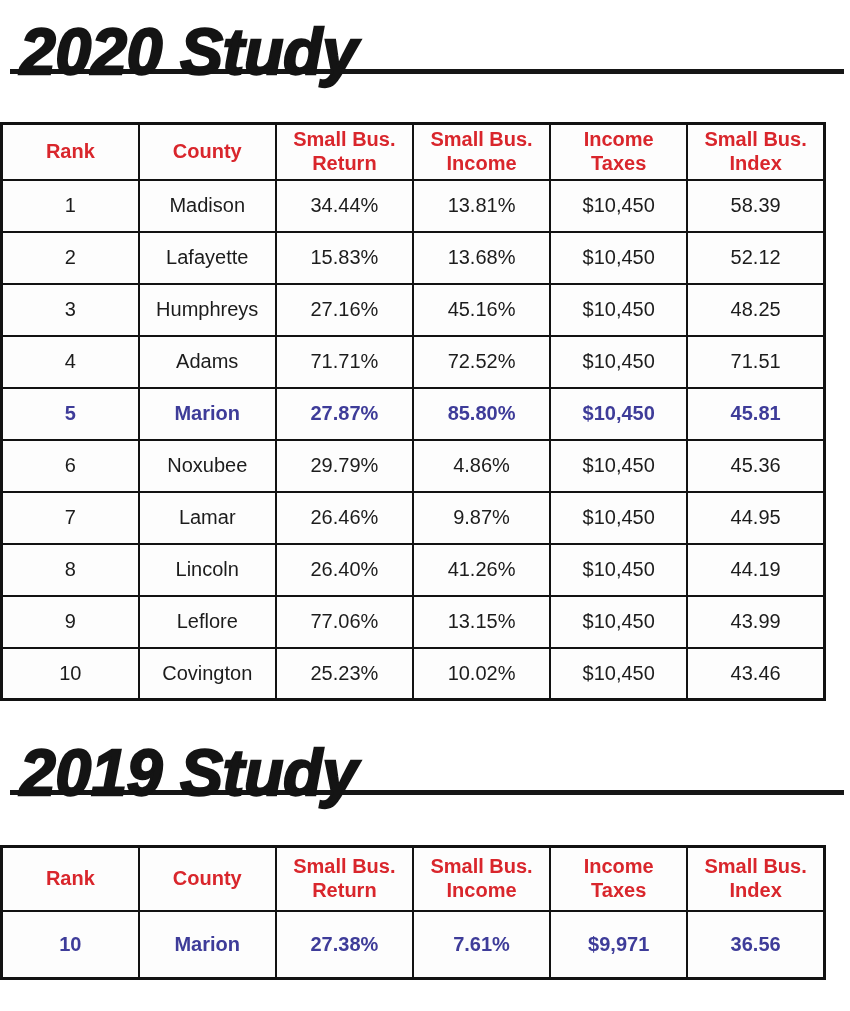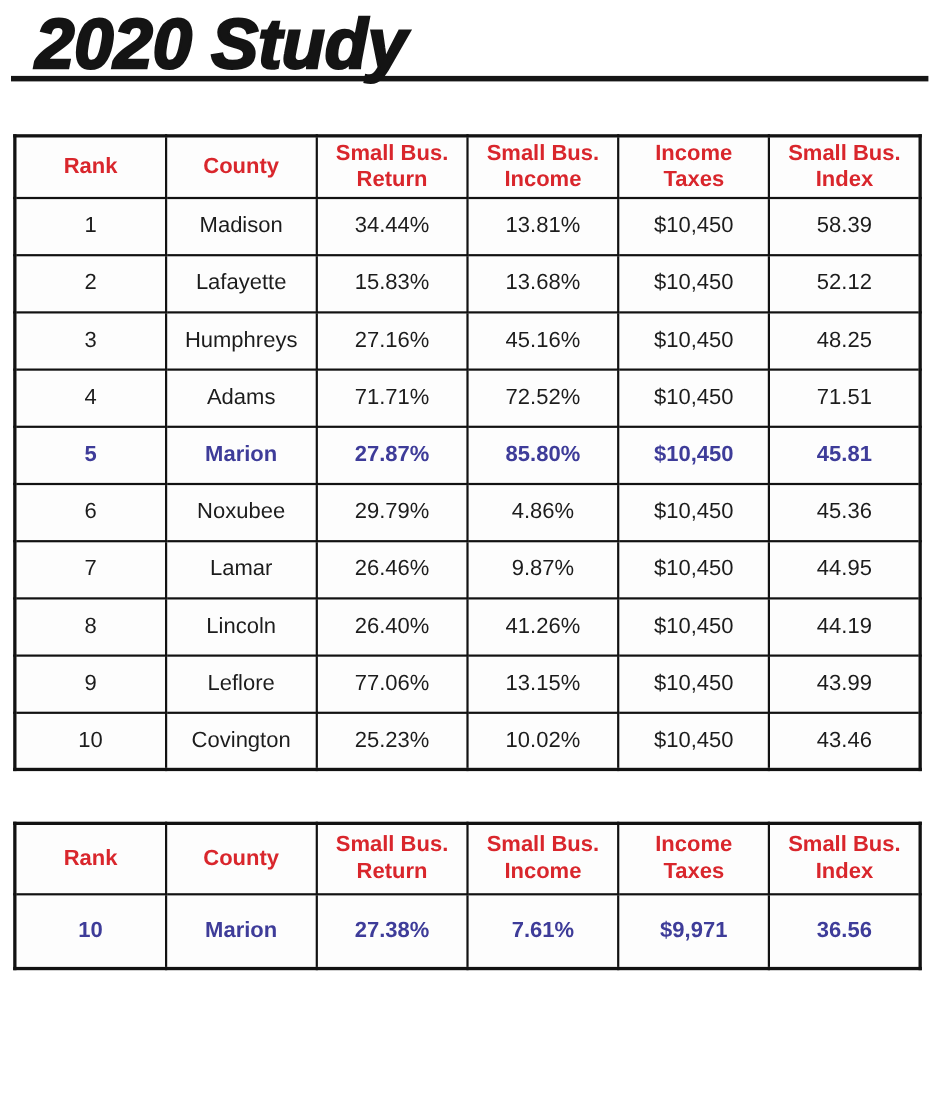--- a/index.html
+++ b/index.html
@@ -15,35 +15,35 @@
   
   .title-wrap { position: relative; height: 72px; }
   .title-wrap.first { margin-top: 6px; }
   .title-wrap.second { margin-top: 26px; }
   .title-rule {
     position: absolute; left: 10px; right: 6px; bottom: 4px;
     height: 5px; background: #161616;
   }
   .study-title {
     position: absolute; left: 20px; bottom: -12px;
-    margin: 12px;
+    margin: 0;
     font-size: 64px; line-height: 76px;
     font-style: italic; font-weight: bold;
     letter-spacing: 0px;
     color: #141414;
     -webkit-text-stroke: 2.4px #141414;
     white-space: nowrap;
   }
 
   
   table {
     border-collapse: collapse;
     table-layout: fixed;
     width: 826px;
-    margin-left: 12px;
+    margin-left: 0;
     background: #fdfdfd;
   }
   .table-2020 { margin-top: 44px; }
   .table-2019 { margin-top: 46px; }
   th, td {
     border: 2px solid #121212;
     text-align: center;
     vertical-align: middle;
     padding: 0 2px;
   }
@@ -171,20 +171,24 @@
         <td>10</td>
         <td>Covington</td>
         <td>25.23%</td>
         <td>10.02%</td>
         <td>$10,450</td>
         <td>43.46</td>
       </tr>
     </tbody>
   </table>
 
+  <div class="title-wrap second">
+    <div class="title-rule"></div>
+    <h1 class="study-title">2019 Study</h1>
+  </div>
 
   <table class="table-2019">
     <thead>
       <tr>
         <th>Rank</th>
         <th>County</th>
         <th>Small Bus.
 Return</th>
         <th>Small Bus.
 Income</th>

